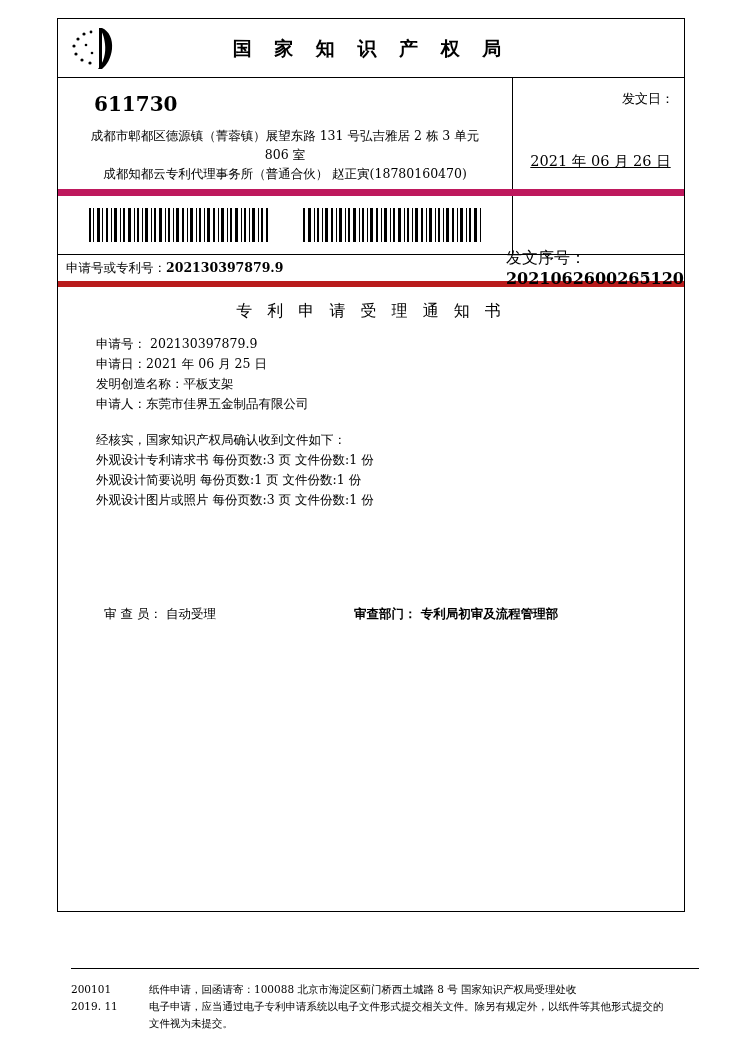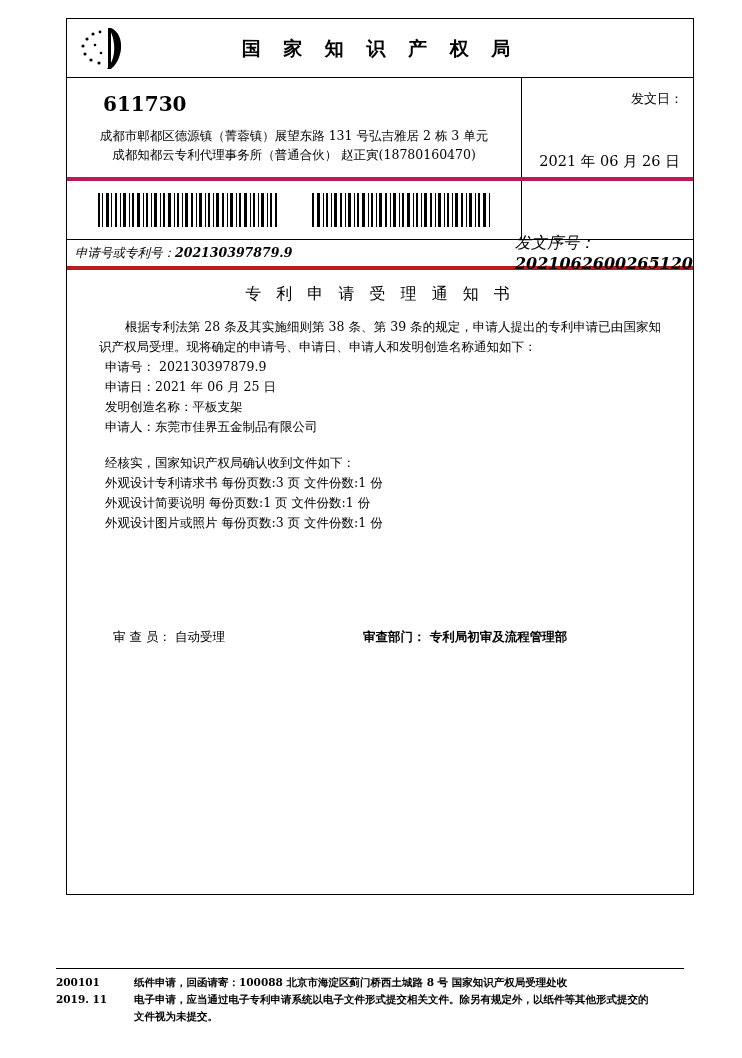--- a/index.html
+++ b/index.html
@@ -13,21 +13,21 @@
   }
   .page {
     position: relative;
     width: 742px;
     height: 1058px;
     background: #fff;
     box-sizing: border-box;
   }
   .doc {
     position: absolute;
-    left: 66px;
+    left: 57px;
     top: 18px;
     width: 628px;
     border: 1px solid #000;
     box-sizing: border-box;
   }
   
   .header-row {
     position: relative;
     height: 58px;
     border-bottom: 1px solid #000;
@@ -43,21 +43,21 @@
     text-align: center;
     font-size: 19px;
     letter-spacing: 8px;
     font-weight: bold;
     line-height: 58px;
     font-family: "DejaVu Serif", "Liberation Serif", serif;
   }
   
   .addr-row {
     display: flex;
-    border-bottom: 4px solid #be185d;
+    border-bottom: 7px solid #be185d;
   }
   .addr-left {
     width: 455px;
     box-sizing: border-box;
     border-right: 1px solid #000;
     padding: 14px 8px 6px 8px;
     text-align: center;
   }
   .recv-no {
     text-align: left;
@@ -80,20 +80,21 @@
   .date-label {
     font-size: 13px;
     font-family: "DejaVu Serif", "Liberation Serif", serif;
     text-align: right;
   }
   .date-value {
     margin-top: 44px;
     font-size: 14.5px;
     text-align: center;
     font-family: "DejaVu Serif", "Liberation Serif", serif;
+    text-decoration: underline;
   }
   
   .barcode-row {
     display: flex;
     border-bottom: 1px solid #000;
     height: 58px;
   }
   .barcode-cell {
     width: 455px;
     border-right: 1px solid #000;
@@ -106,24 +107,23 @@
   .barcode-blank {
     flex: 1;
   }
   .barcode {
     height: 34px;
     width: 180px;
   }
   
   .num-row {
     display: flex;
-    border-bottom: 4px solid #b91c1c;
+    border-bottom: 6px solid #b91c1c;
     height: 26px;
     align-items: center;
-    font-style: italic;
   }
   .num-left {
     width: 455px;
     box-sizing: border-box;
     padding-left: 8px;
     font-size: 12.5px;
     font-family: "DejaVu Serif", "Liberation Serif", serif;
   }
   .num-right {
     flex: 1;
@@ -175,30 +175,29 @@
     display: flex;
     font-size: 12.5px;
     font-family: "DejaVu Serif", "Liberation Serif", serif;
     padding-left: 14px;
   }
   .sign-left { width: 250px; }
   .sign-right { flex: 1; font-weight: bold; }
   
   .footer {
     position: absolute;
-    left: 56px;
+    left: 71px;
     top: 968px;
     width: 628px;
     border-top: 1px solid #000;
-    padding-top: 5px;
+    padding-top: 12px;
     display: flex;
     font-size: 10.5px;
     line-height: 17px;
     font-family: "DejaVu Serif", "Liberation Serif", serif;
-    font-weight: bold;
   }
   .footer-left {
     width: 78px;
   }
   .footer-right {
     flex: 1;
   }
 </style>
 </head>
 <body>
@@ -225,20 +224,21 @@
           </g>
         </svg>
       </span>
       <div class="header-title">国 家 知 识 产 权 局</div>
     </div>
 
     <div class="addr-row">
       <div class="addr-left">
         <div class="recv-no">611730</div>
         <div class="addr-line">成都市郫都区德源镇（菁蓉镇）展望东路 131 号弘吉雅居 2 栋 3 单元</div>
+        <div class="addr-line">806 室</div>
         <div class="addr-line">成都知都云专利代理事务所（普通合伙）  赵正寅(18780160470)</div>
       </div>
       <div class="addr-right">
         <div class="date-label">发文日：</div>
         <div class="date-value">2021 年 06 月 26 日</div>
       </div>
     </div>
 
     <div class="barcode-row">
       <div class="barcode-cell">
@@ -344,21 +344,20 @@
         <span>申请号或专利号：</span><b>202130397879.9</b>
       </div>
       <div class="num-right">
         <span>发文序号：</span><b>2021062600265120</b>
       </div>
     </div>
 
     <div class="body">
       <div class="doc-title">专 利 申 请 受 理 通 知 书</div>
 
-      <div class="para indent">根据专利法第 28 条及其实施细则第 38 条、第 39 条的规定，申请人提出的专利申请已由国家知识产权局受理。现将确定的申请号、申请日、申请人和发明创造名称通知如下：</div>
 
       <div class="list-line">申请号： 202130397879.9</div>
       <div class="list-line">申请日：2021 年 06 月 25 日</div>
       <div class="list-line">发明创造名称：平板支架</div>
       <div class="list-line">申请人：东莞市佳界五金制品有限公司</div>
 
       <div class="gap"></div>
 
       <div class="list-line">经核实，国家知识产权局确认收到文件如下：</div>
       <div class="list-line">外观设计专利请求书 每份页数:3 页 文件份数:1 份</div>

